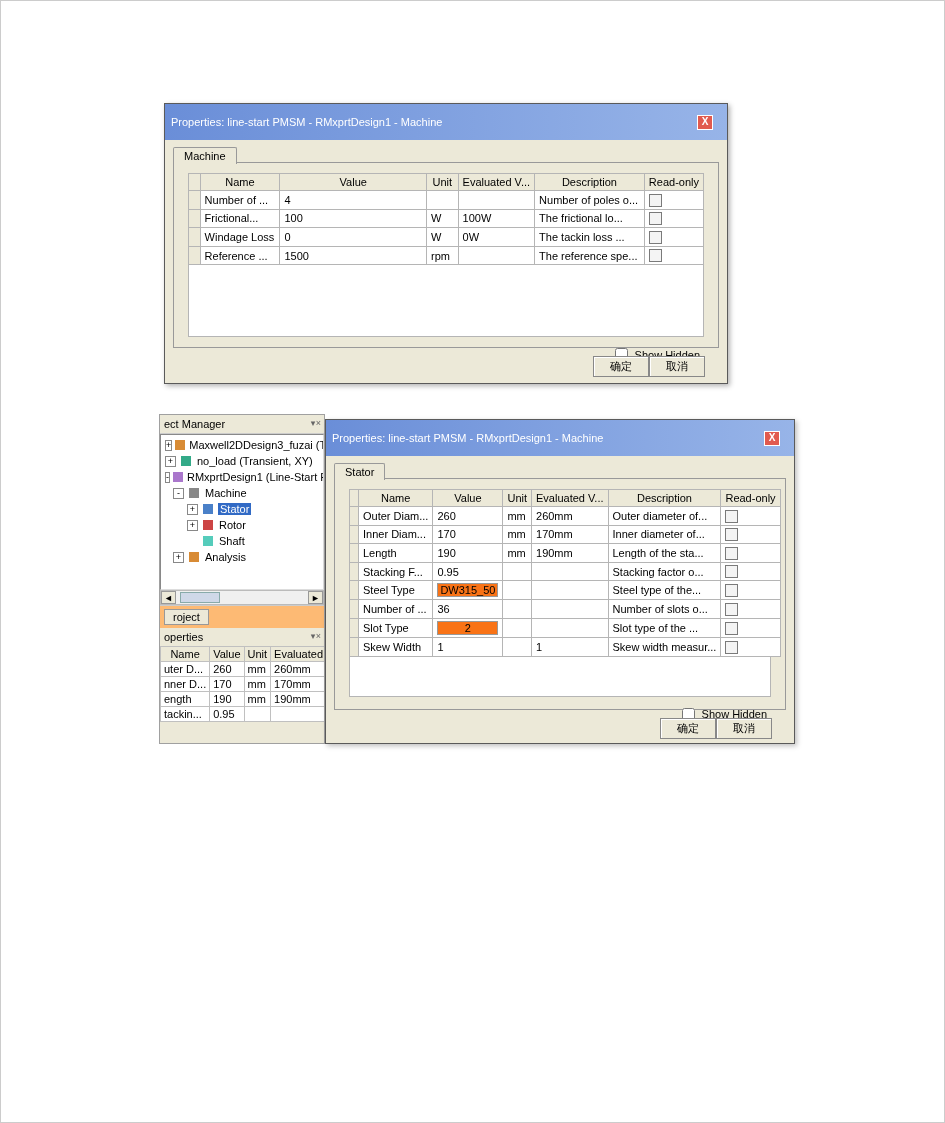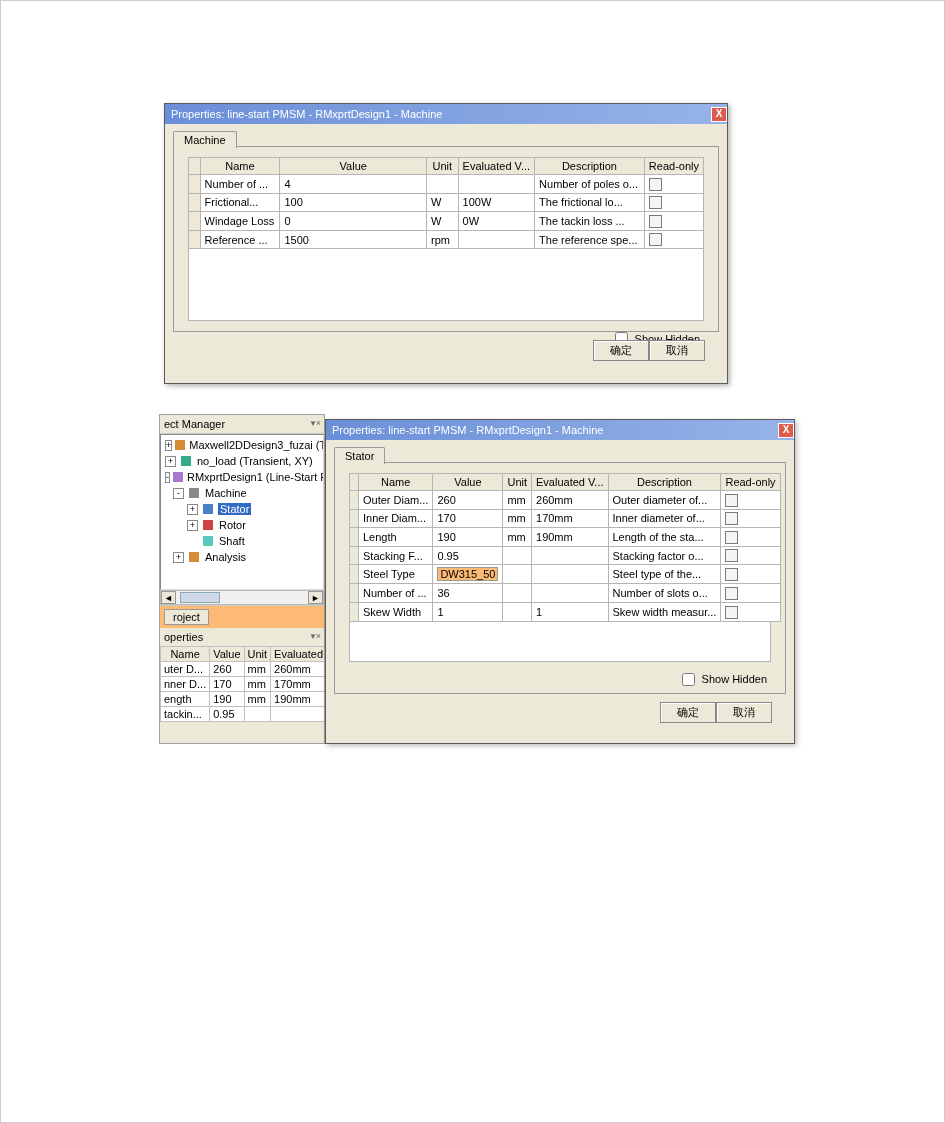--- a/index.html
+++ b/index.html
@@ -21,27 +21,27 @@
     position: absolute;
     left: 163px;
     top: 102px;
     width: 564px;
     height: 281px;
     background: #ece9d8;
     border: 1px solid #5a5a5a;
     box-shadow: 2px 2px 5px rgba(0,0,0,0.3);
   }
   .titlebar {
-    height: 20px;
+    height: 36px;
     background: linear-gradient(to right, #6a8ed8, #97b4e8);
     color: #fff;
     display: flex;
     align-items: center;
     justify-content: space-between;
-    padding: 0 0 0 6px;
+    padding: 0 14px 0 6px;
     font-size: 11px;
   }
   .title-text { white-space: nowrap; overflow: hidden; }
   .close-btn {
     width: 16px; height: 15px;
     background: #e15a4e;
     border: 1px solid #fff;
     color: #fff;
     font-size: 10px;
     line-height: 12px;
@@ -137,21 +137,21 @@
     border: 1px solid #888;
     box-shadow: 1px 1px 0 #fff inset;
     font-size: 11px;
     cursor: pointer;
     text-align: center;
   }
   .cell-btn {
     display: inline-block;
     width: 100%;
     text-align: center;
-    background: #fdba74;
+    background: #f97316;
     border: 1px solid #999;
     padding: 0 2px;
   }
 
   
   .area2 {
     position: absolute;
     left: 158px;
     top: 413px;
     width: 636px;
@@ -595,20 +595,29 @@
                 <td style="background: rgb(236, 233, 216);"></td>
                 <td>Number of ...</td>
                 <td>36</td>
                 <td></td>
                 <td></td>
                 <td>Number of slots o...</td>
                 <td class="ro-cell"><span class="ro-check"></span></td>
               </tr>
               <tr>
                 <td style="background: rgb(236, 233, 216);"></td>
+                <td>Slot Type</td>
+                <td><span class="cell-btn">2</span></td>
+                <td></td>
+                <td></td>
+                <td>Slot type of the ...</td>
+                <td class="ro-cell"><span class="ro-check"></span></td>
+              </tr>
+              <tr>
+                <td style="background: rgb(236, 233, 216);"></td>
                 <td>Skew Width</td>
                 <td>1</td>
                 <td></td>
                 <td>1</td>
                 <td>Skew width measur...</td>
                 <td class="ro-cell"><span class="ro-check"></span></td>
               </tr>
             </tbody>
         </table>
         <div class="grid-blank" style="height:40px;"></div>

